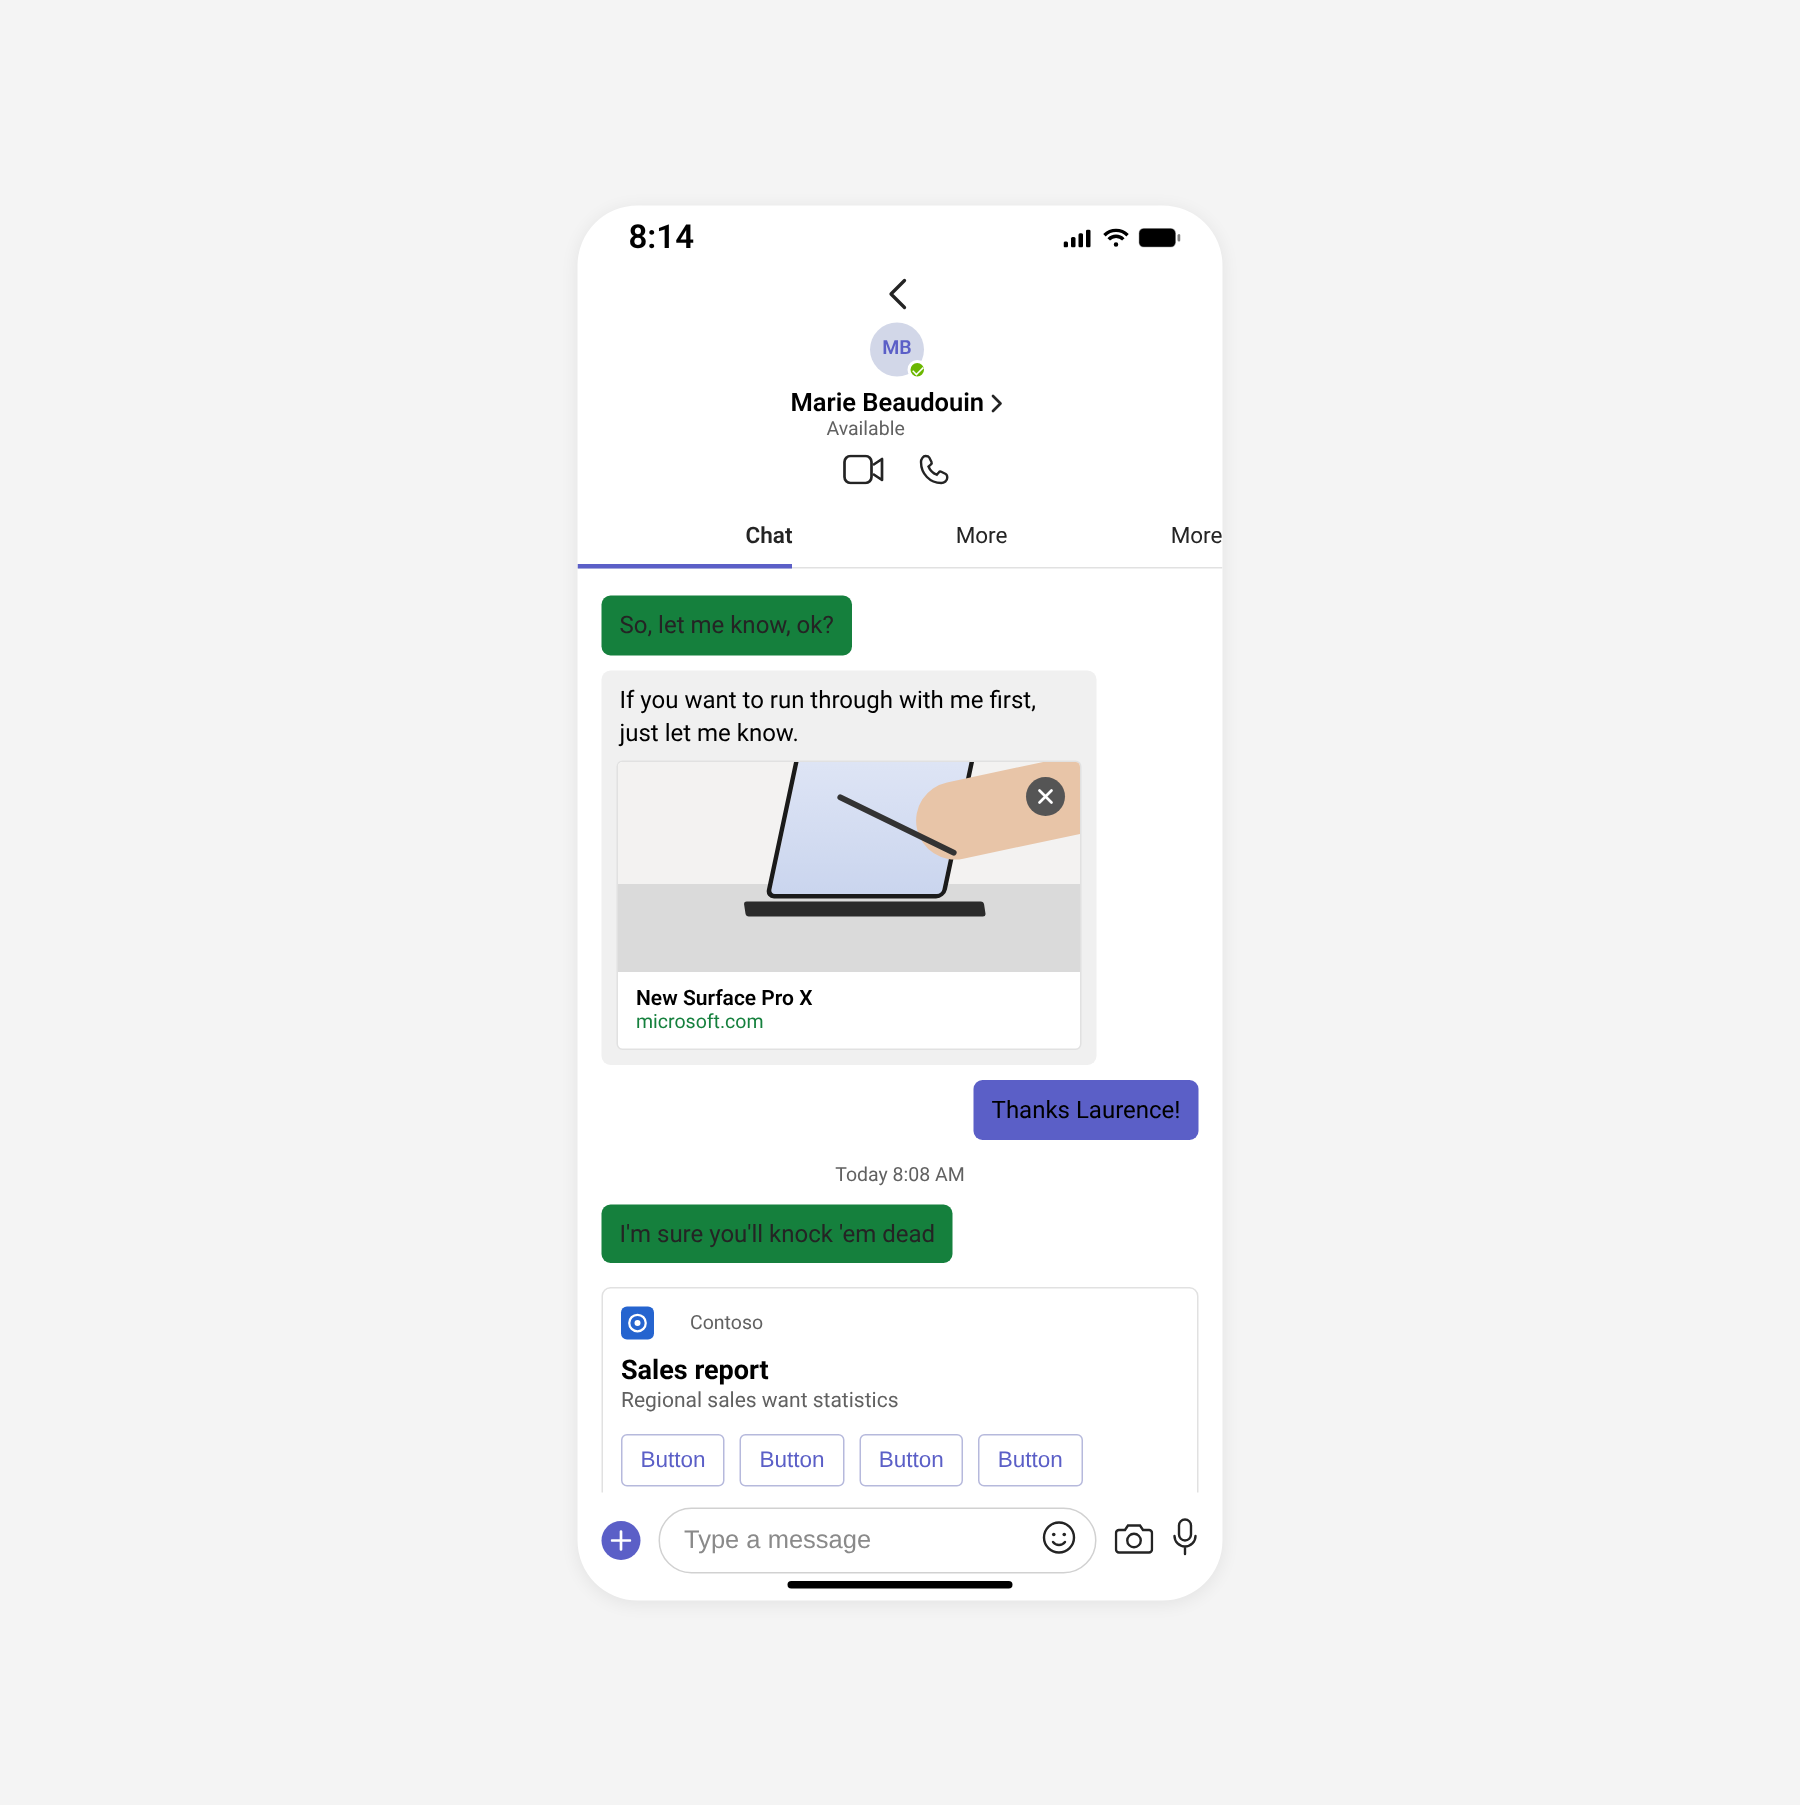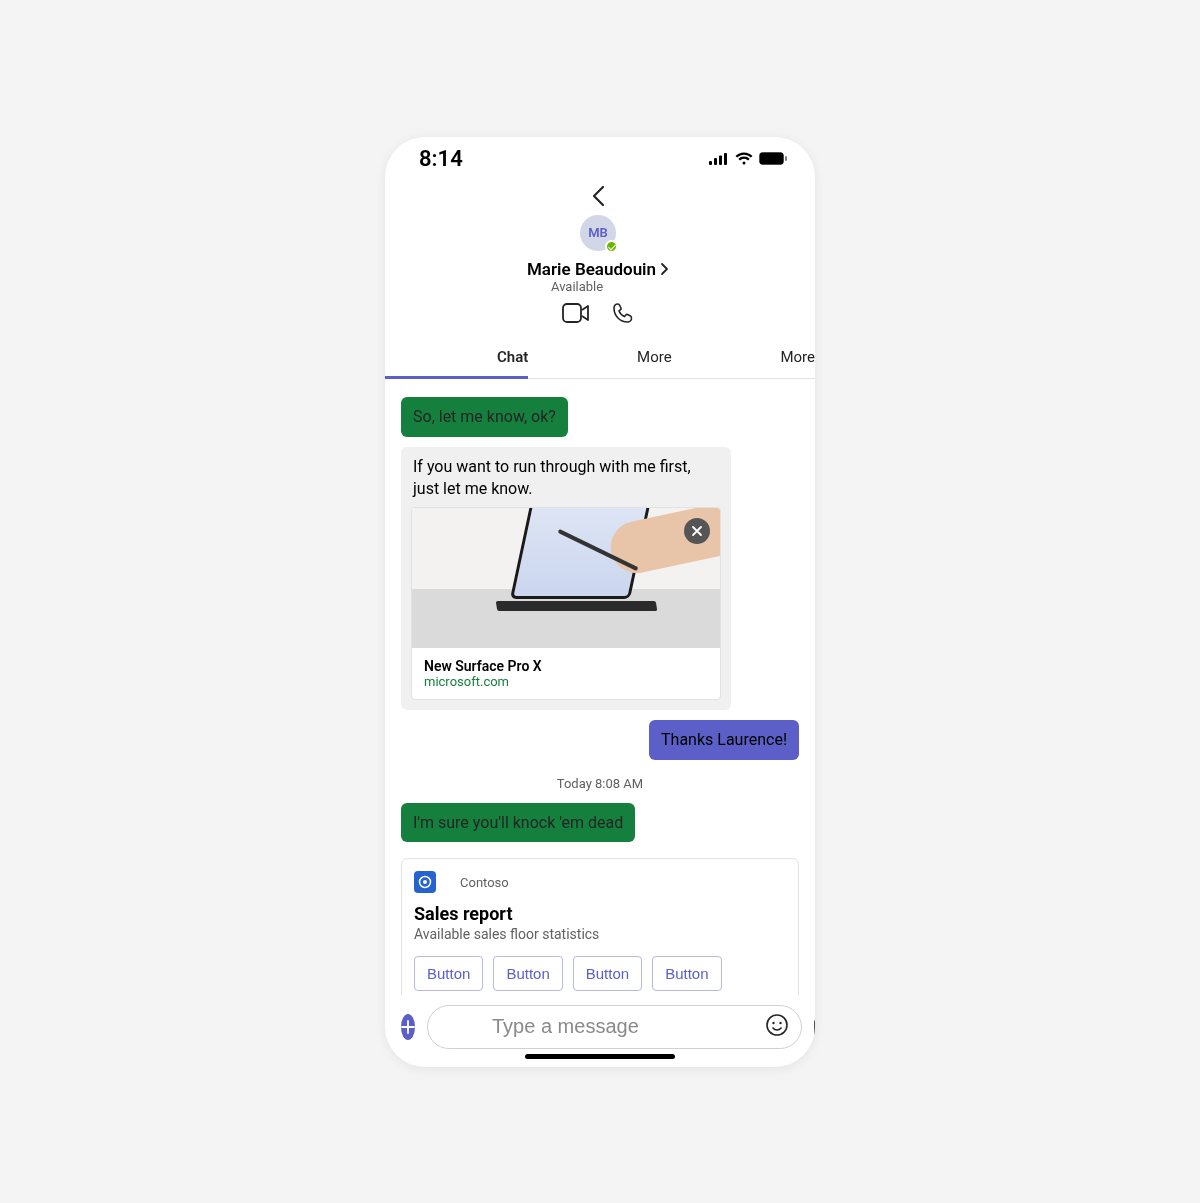--- a/index.html
+++ b/index.html
@@ -137,21 +137,21 @@
   }
   .plus {
     width:26px; height:26px; border-radius:50%; background:#5b5fc7; color:#fff;
     display:flex; align-items:center; justify-content:center; font-size:18px; font-weight:300;
   }
   .input-wrap {
     flex:1; border:1px solid #d1d1d1; border-radius:22px; height:44px;
     display:flex; align-items:center; padding:0 12px 0 16px; gap:8px;
   }
   .input-wrap input {
-    flex:1; border:none; outline:none; font-size:20px; color:#6d28d9; background:transparent;margin-left:48px;
+    flex:1; border:none; outline:none; font-size:17px; color:#6d28d9; background:transparent;
   }
   .input-wrap input::placeholder{ color:#8a8a8a; }
   .home-ind {
     position:absolute; bottom:8px; left:50%; transform:translateX(-50%);
     width:150px; height:5px; background:#000; border-radius:3px;
   }
 </style>
 </head>
 <body>
 
@@ -257,21 +257,21 @@
       <div class="app-row">
         <div class="app-icon">
           <svg width="14" height="14" viewBox="0 0 14 14">
               <circle cx="7" cy="7" r="5.5" stroke="#fff" stroke-width="1.5" fill="none"></circle>
               <circle cx="7" cy="7" r="2" fill="#fff"></circle>
             </svg>
         </div>
         <span class="app-name">Contoso</span>
       </div>
       <div class="card-title">Sales report</div>
-      <div class="card-sub">Available sales floor statistics</div>
+      <div class="card-sub">Regional sales want statistics</div>
       <div class="btn-row">
         <button class="btn">Button</button>
         <button class="btn">Button</button>
         <button class="btn">Button</button>
         <button class="btn">Button</button>
       </div>
     </div>
   </div>
 
   <div class="composer">

